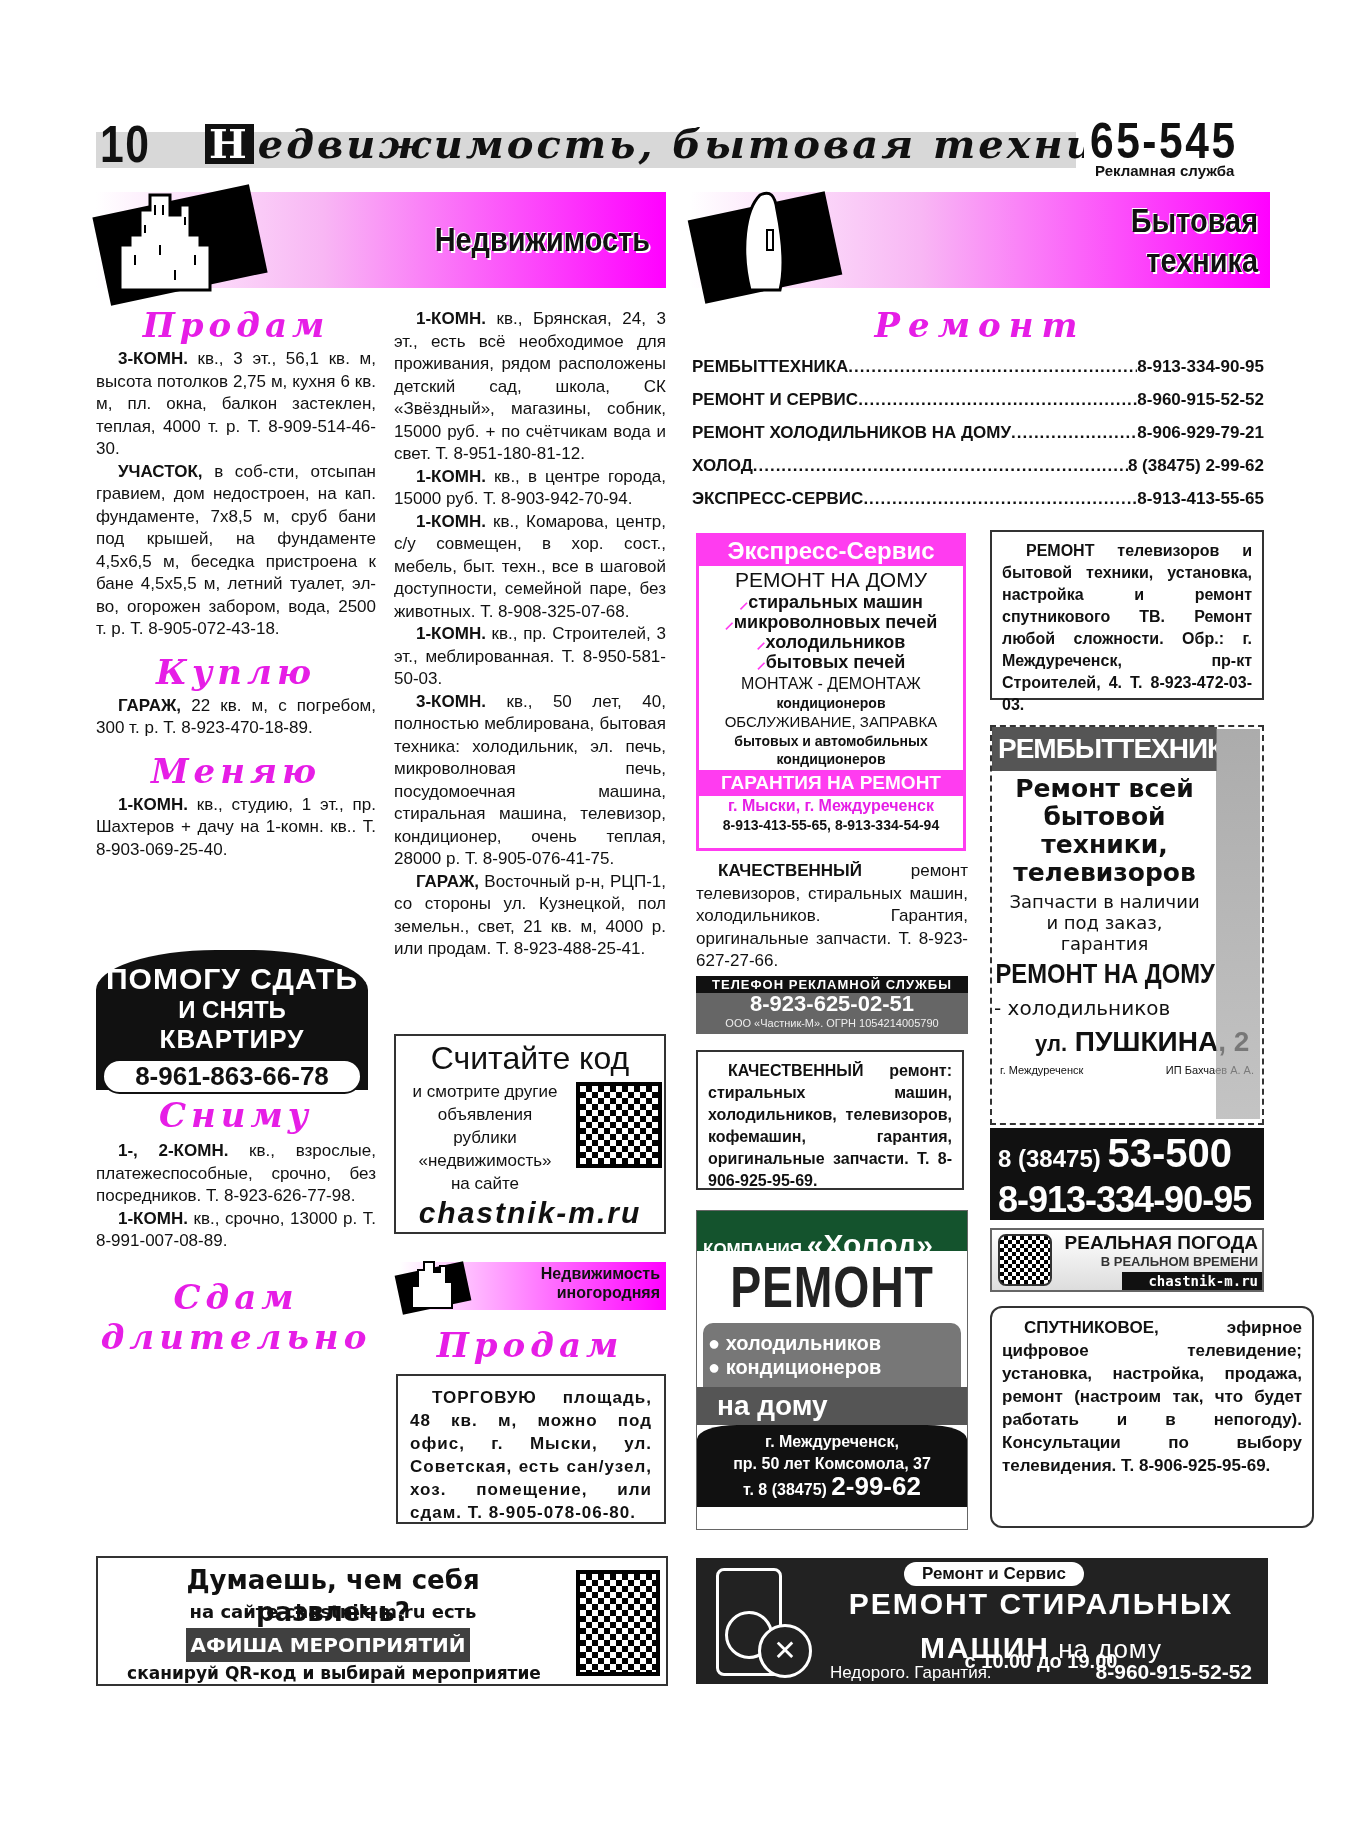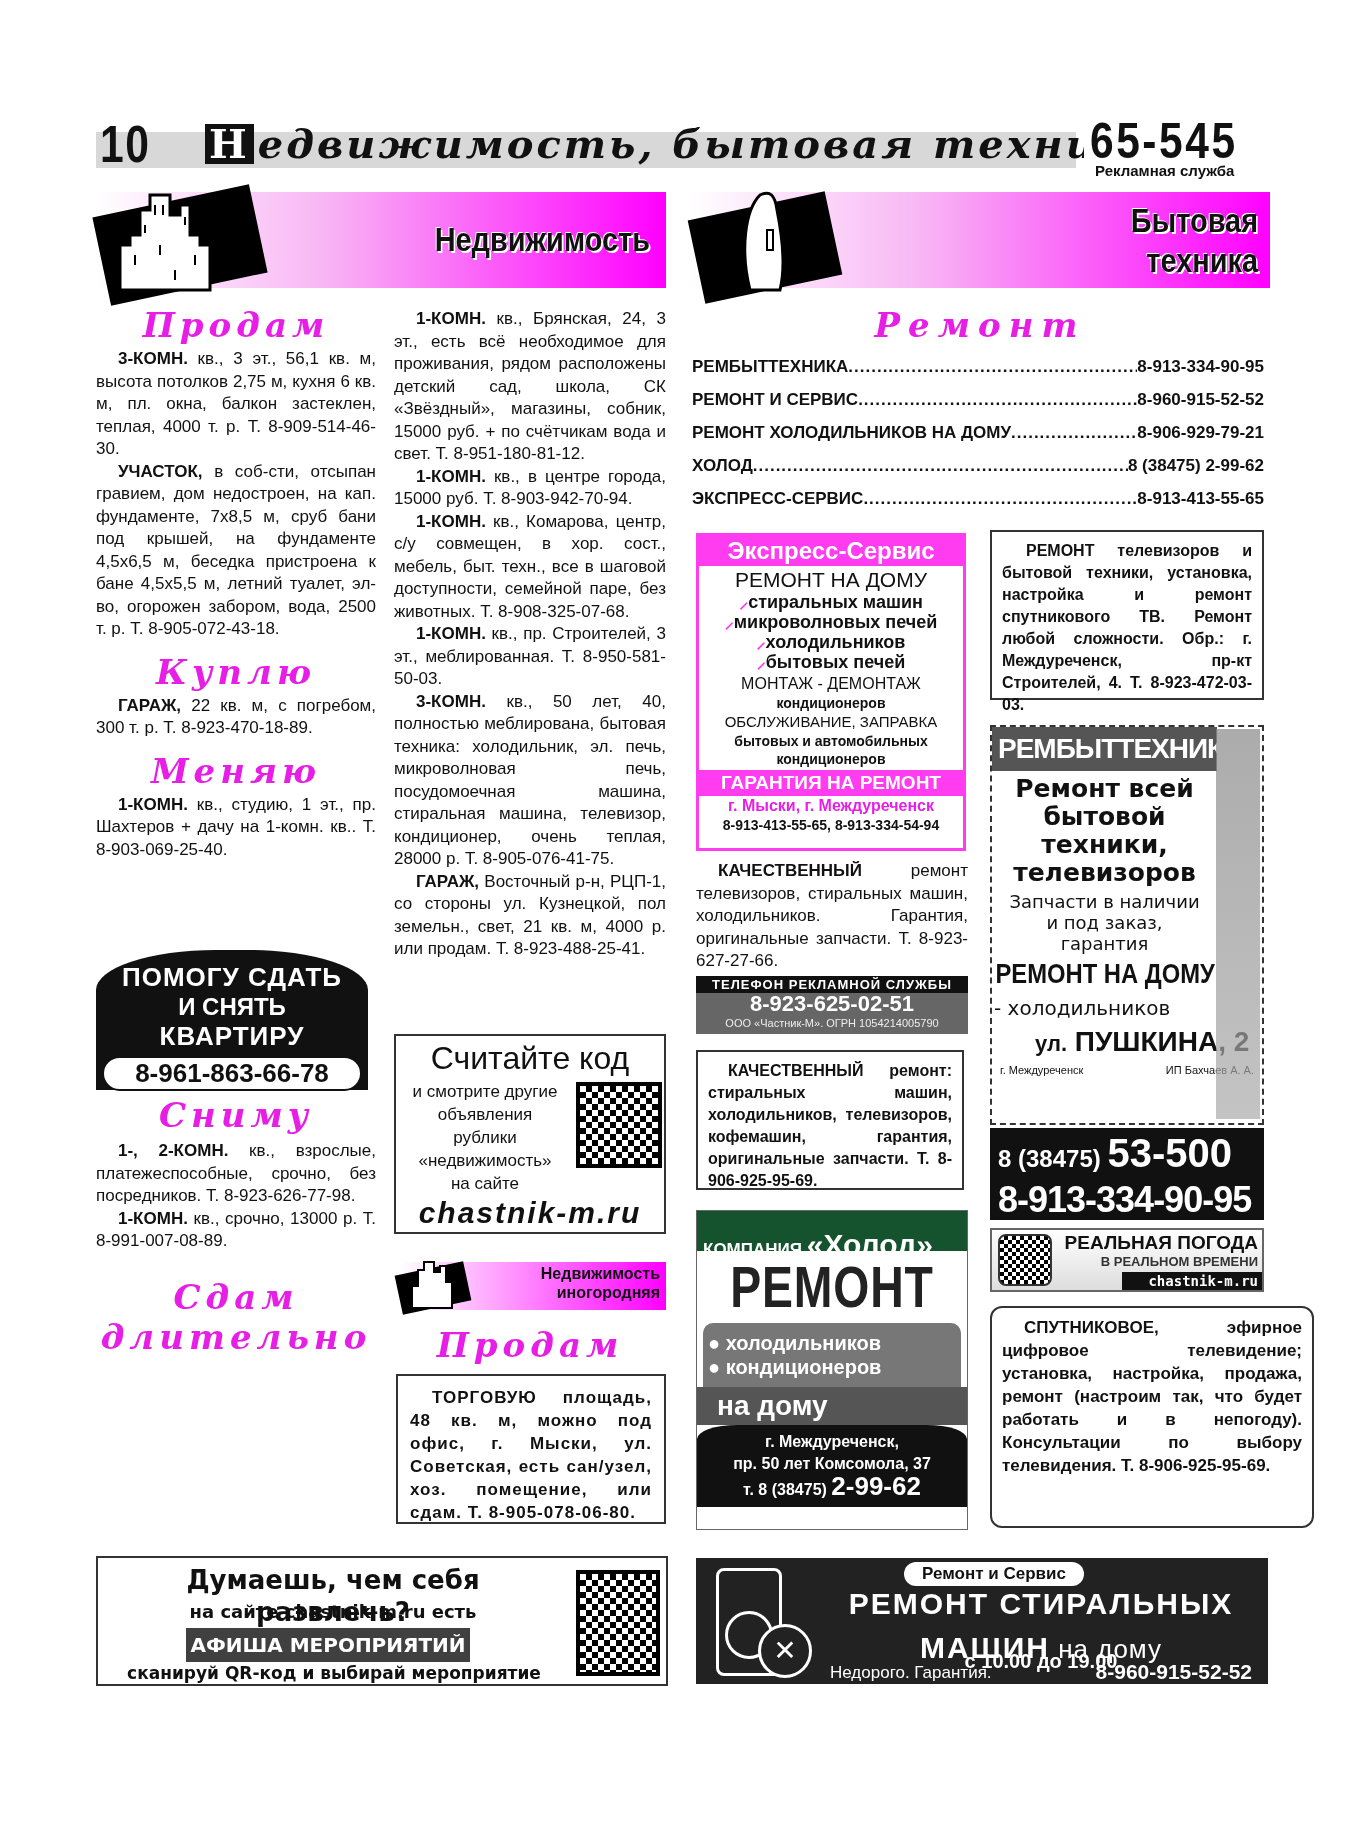--- a/index.html
+++ b/index.html
@@ -87,21 +87,21 @@
   <div class="ad-text">
     <p><b>ГАРАЖ,</b><span> 22 кв. м, с погребом, 300 т. р. Т. 8-923-470-18-89.</span></p>
   </div>
   <div class="rubric" style="margin:14px 0 6px;">Меняю</div>
   <div class="ad-text">
     <p><b>1-КОМН.</b><span> кв., студию, 1 эт., пр. Шахтеров + дачу на 1-комн. кв.. Т. 8-903-069-25-40.</span></p>
   </div>
 </div>
 
 <div class="abs" style="left:96px;top:950px;width:272px;height:140px;background:#111;border-radius:120px 120px 0 0 / 40px 40px 0 0;color:#fff;text-align:center;font-weight:bold;">
-  <div style="font-size:26px;margin-top:12px;letter-spacing:1px;">ПОМОГУ СДАТЬ</div>
+  <div style="font-size:30px;margin-top:12px;letter-spacing:1px;">ПОМОГУ СДАТЬ</div>
   <div style="font-size:24px;">И СНЯТЬ</div>
   <div style="font-size:26px;letter-spacing:1px;">КВАРТИРУ</div>
   <div class="pill" style="margin:4px 6px 0;background:#fff;color:#111;font-size:26px;border:2px solid #111;">8-961-863-66-78</div>
 </div>
 
 <div class="abs" style="left:96px;top:1098px;width:280px;">
   <div class="rubric" style="margin-bottom:8px;">Сниму</div>
   <div class="ad-text">
     <p><b>1-, 2-КОМН.</b><span> кв., взрослые, платежеспособные, срочно, без посредников. Т. 8-923-626-77-98.</span></p>
     <p><b>1-КОМН.</b><span> кв., срочно, 13000 р. Т. 8-991-007-08-89.</span></p>

